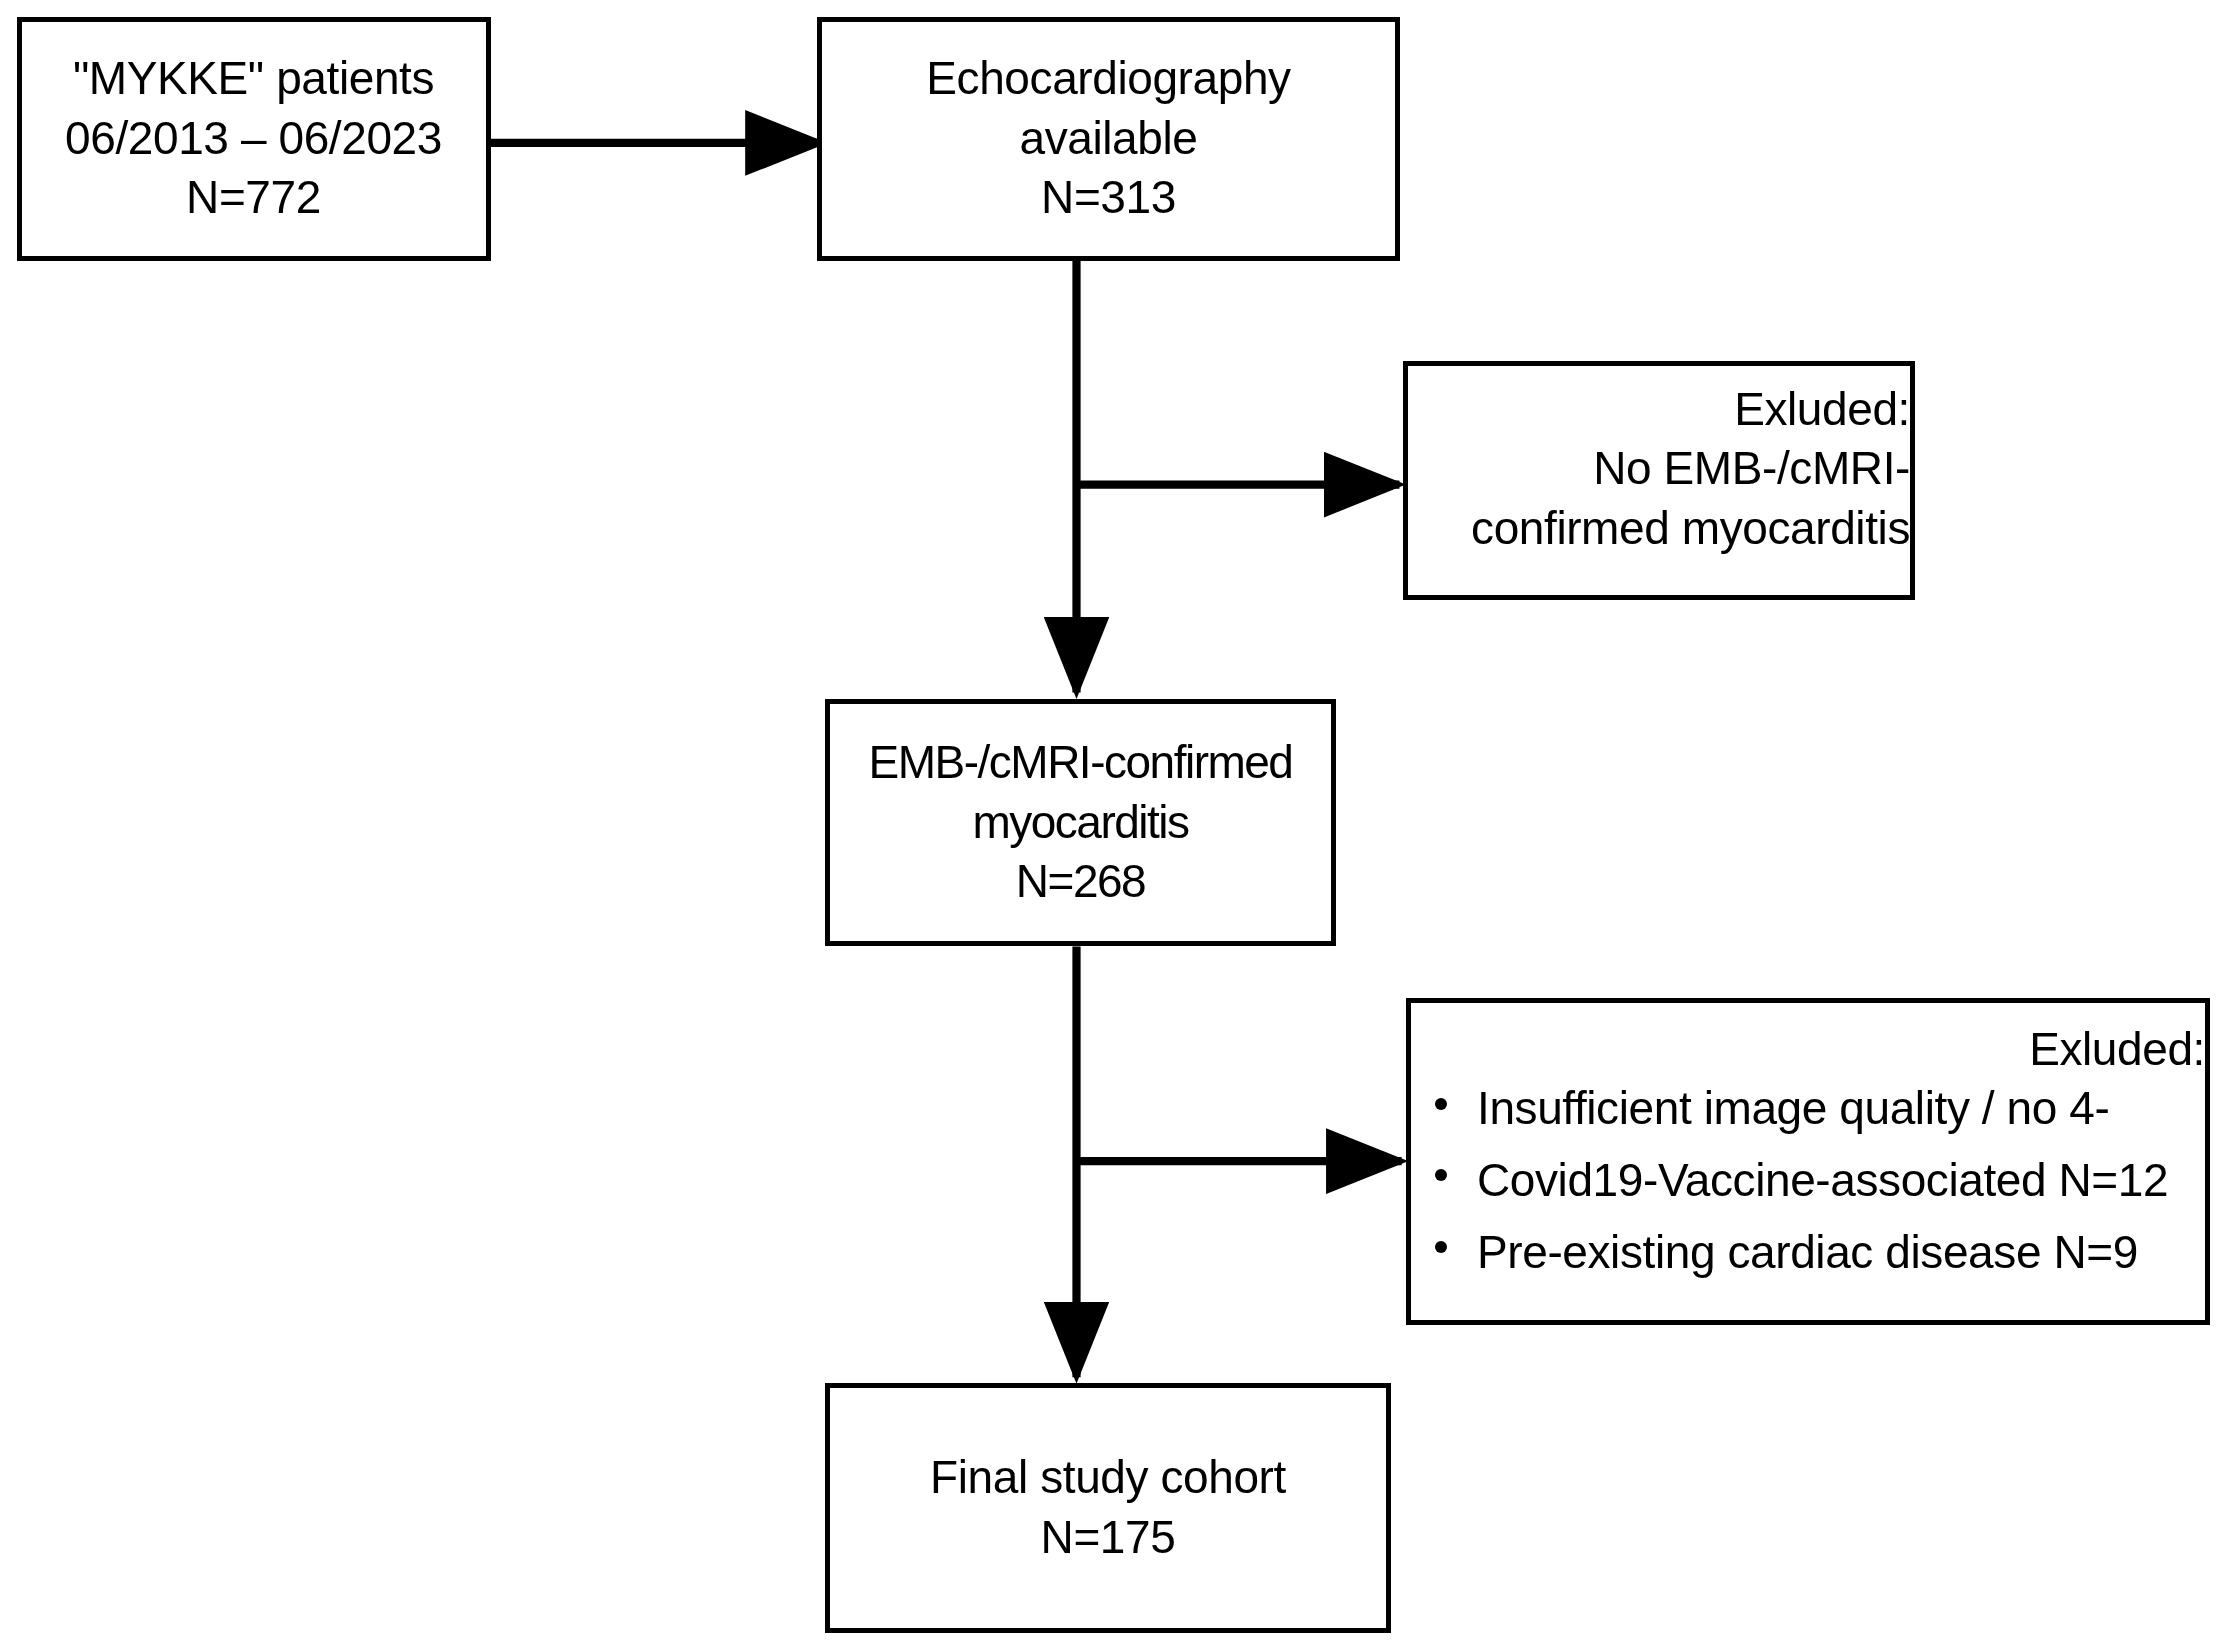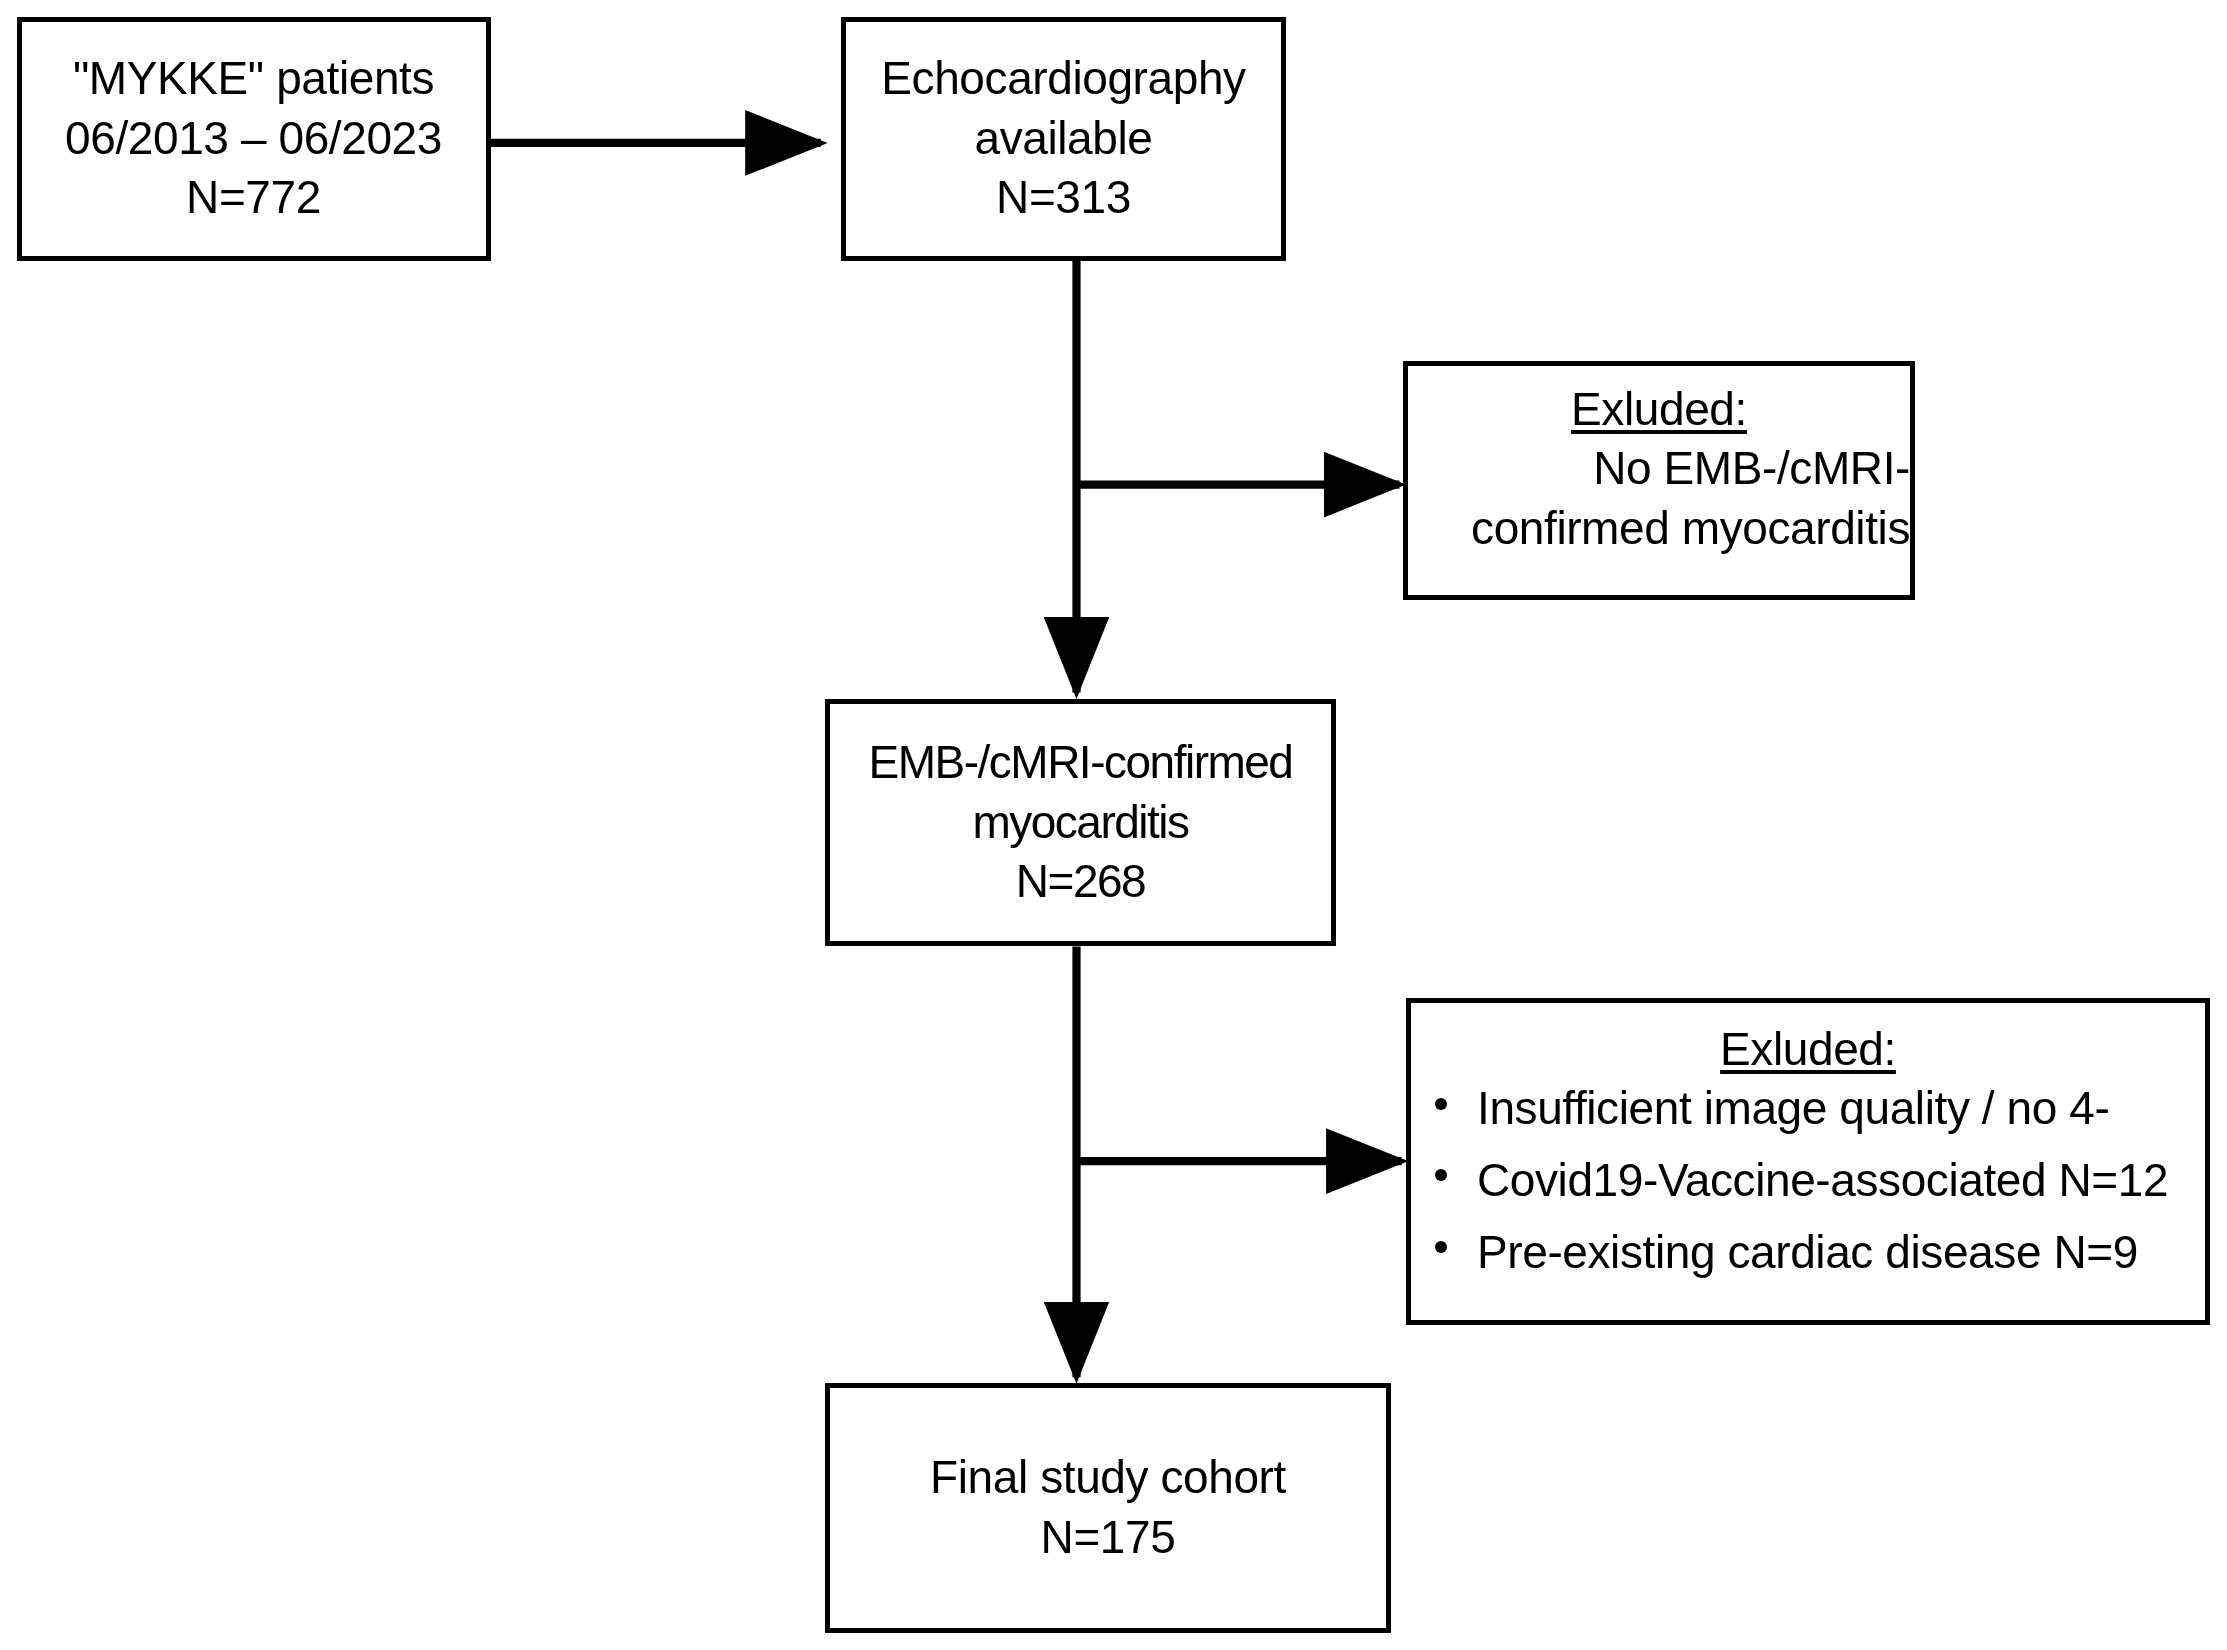--- a/index.html
+++ b/index.html
@@ -52,22 +52,21 @@
 
   
   .excl {
     display: block;
     text-align: left;
     justify-content: flex-start;
     padding: 0;
   }
   .excl-title {
     display: block;
-    text-align: center;
-    text-decoration: underline;
+    text-align: right;
     text-decoration-thickness: 3.7px;
     text-underline-offset: 5.2px;
     font-size: 46px;
     line-height: 1.30;
   }
   .excl-body {
     display: block;
     text-align: right;
     font-size: 46px;
     line-height: 1.30;
@@ -119,21 +118,21 @@
 
     <line x1="1440" y1="1553" x2="1875" y2="1553" stroke="#000000" stroke-width="11" marker-end="url(#arrowhead)"></line>
   </svg>
 
   <div class="node" style="left:16.5px; top:16.5px; width:474px; height:244px;">
     <span class="line">"MYKKE" patients</span>
     <span class="line">06/2013 – 06/2023</span>
     <span class="line">N=772</span>
   </div>
 
-  <div class="node" style="left:841px; top:16.5px; width:445px; height:244px;">
+  <div class="node" style="left:817px; top:16.5px; width:583px; height:244px;">
     <span class="line">Echocardiography</span>
     <span class="line">available</span>
     <span class="line">N=313</span>
   </div>
 
   <div class="node excl" style="left:1403px; top:361px; width:512px; height:239px; justify-content:center; padding-top:13.5px;">
     <span class="excl-title">Exluded:</span>
     <span class="excl-body">
       <span class="line">No EMB-/cMRI-</span>
       <span class="line">confirmed myocarditis</span>

